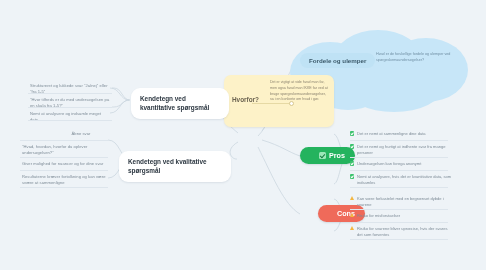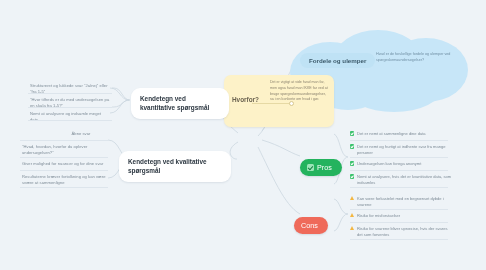--- a/index.html
+++ b/index.html
@@ -102,27 +102,26 @@
   .sticky-dot{
     position:absolute;
     width:3px;height:3px;border-radius:50%;
     background:#ffffff;border:1px solid #d8c88f;
   }
 
   
   .badge{
     position:absolute;
     border-radius:11px;
-    padding:4px 10px 4px 7px;
+    padding:4px 10px 4px 19px;
     color:#ffffff;
     font-size:7.2px;
-    font-weight:400;
+    font-weight:700;
     display:flex;align-items:center;gap:3px;
     box-shadow:0 1px 2px rgba(30,60,90,.13);
-    margin-top:12px;
   }
   .badge.pros{background:#24b35e;}
   .badge.cons{background:#ef6a5a;}
   .badge .bi{
     width:7px;height:7px;border-radius:1.5px;
     display:inline-block;position:relative;
   }
   .badge.pros .bi{background:#9ce6b8;}
   .badge.pros .bi:after{
     content:"";position:absolute;left:1.6px;top:.6px;
@@ -263,21 +262,21 @@
     <span>Undersøgelsen kan foregå anonymt</span>
   </div>
   <div class="pc-rule" style="left:350px;top:170px;width:98px;"></div>
 
   <div class="pc-item" style="left:350px;top:174px;width:96px;">
     <span class="pc-icon ok"></span>
     <span>Nemt at analysere, hvis det er kvantitative data, som indsamles</span>
   </div>
   <div class="pc-rule" style="left:350px;top:187px;width:98px;"></div>
 
-  <div class="badge cons" style="left:294px;top:205px;">
+  <div class="badge cons" style="left:318px;top:205px;">
     <span>Cons</span>
   </div>
 
   <div class="pc-item" style="left:350px;top:196px;width:96px;">
     <span class="pc-icon warn"></span>
     <span>Kan være forkastelet med en begrænset dybde i svarene</span>
   </div>
   <div class="pc-rule" style="left:350px;top:209px;width:98px;"></div>
 
   <div class="pc-item" style="left:350px;top:213px;width:96px;">

